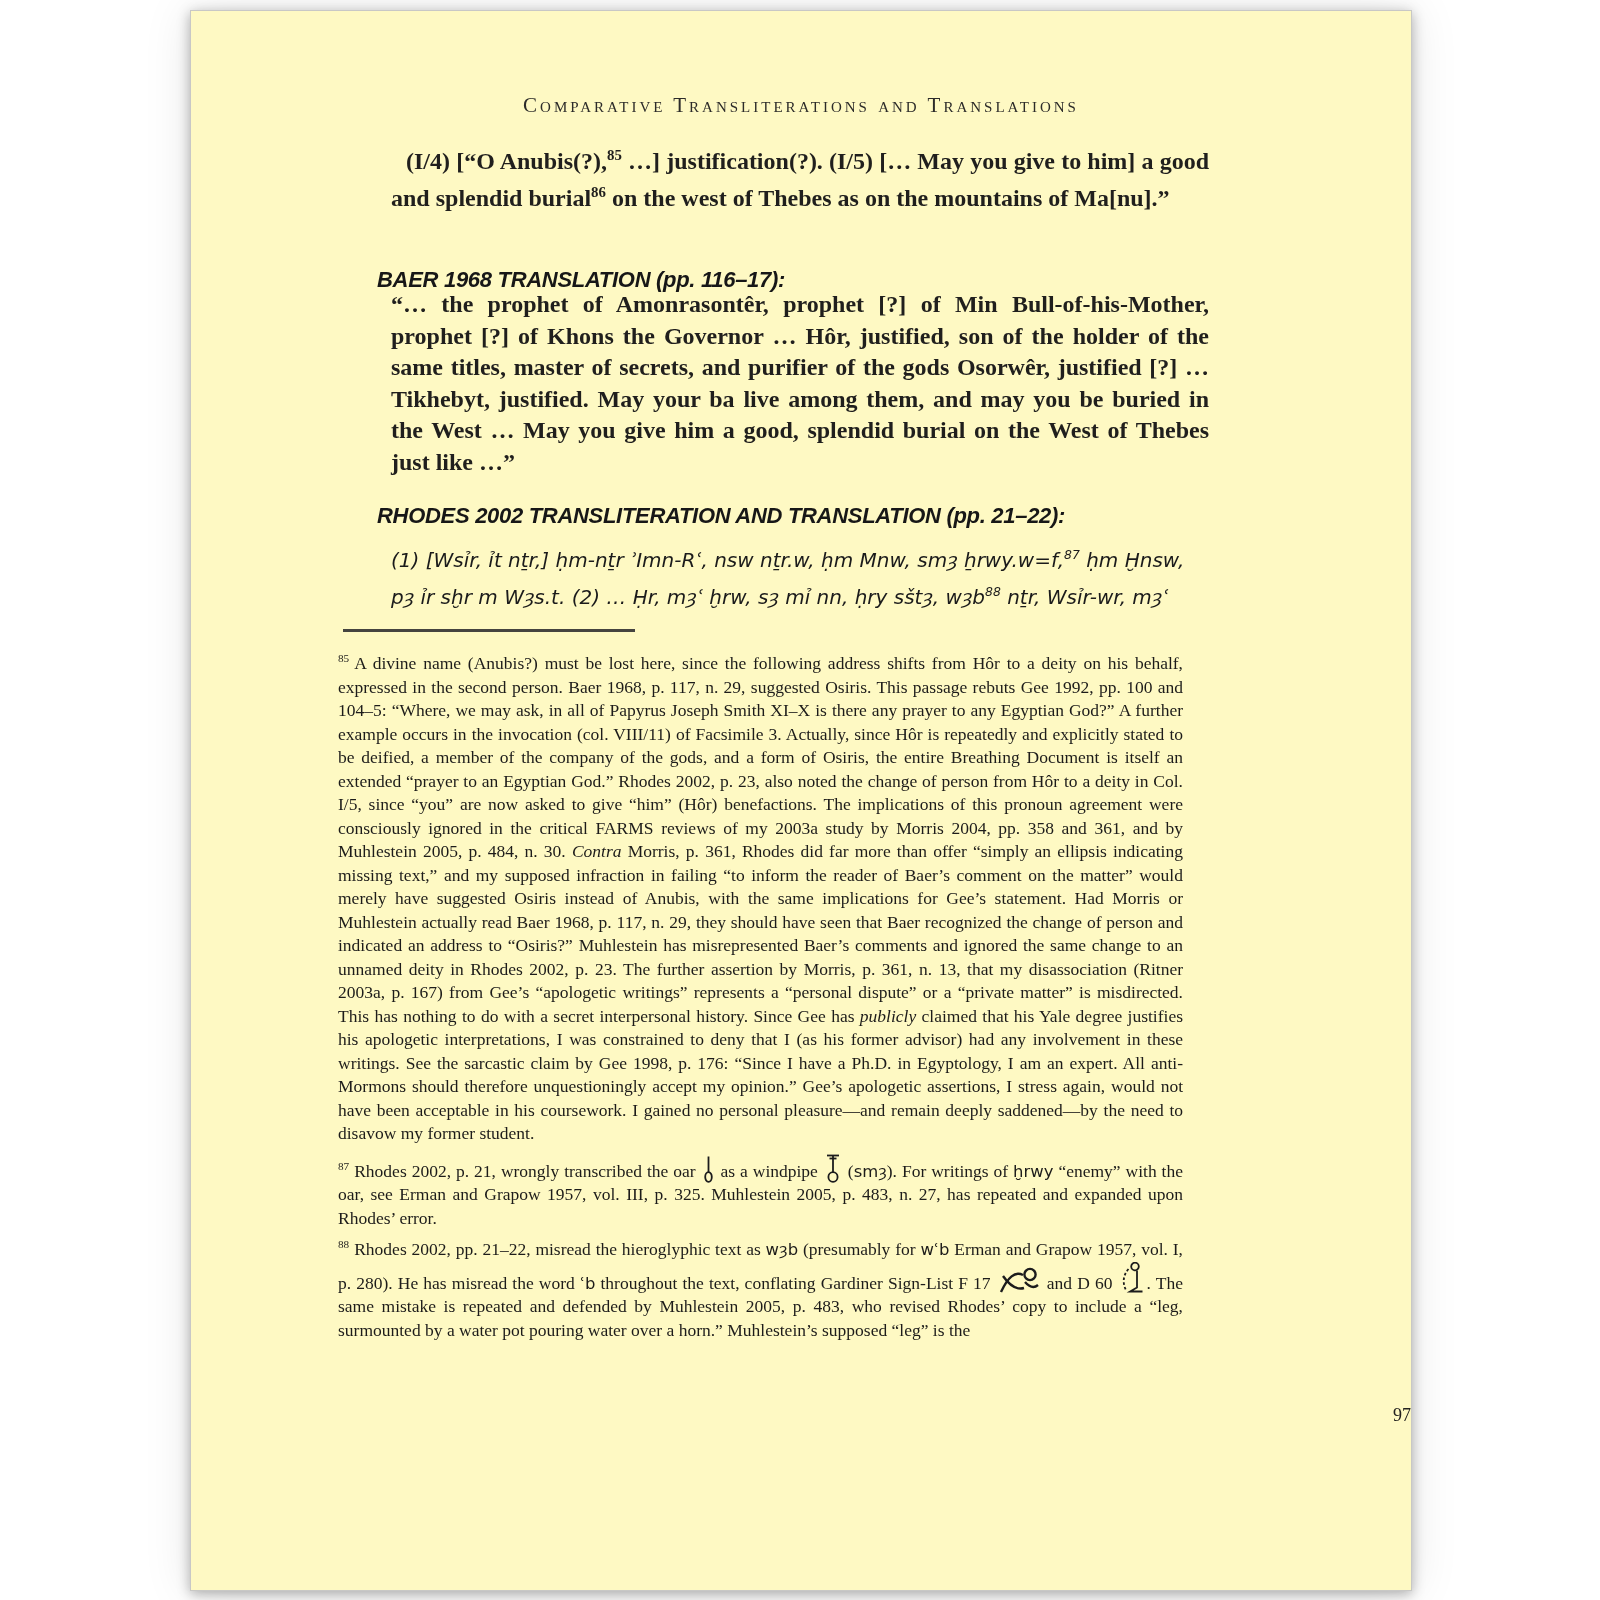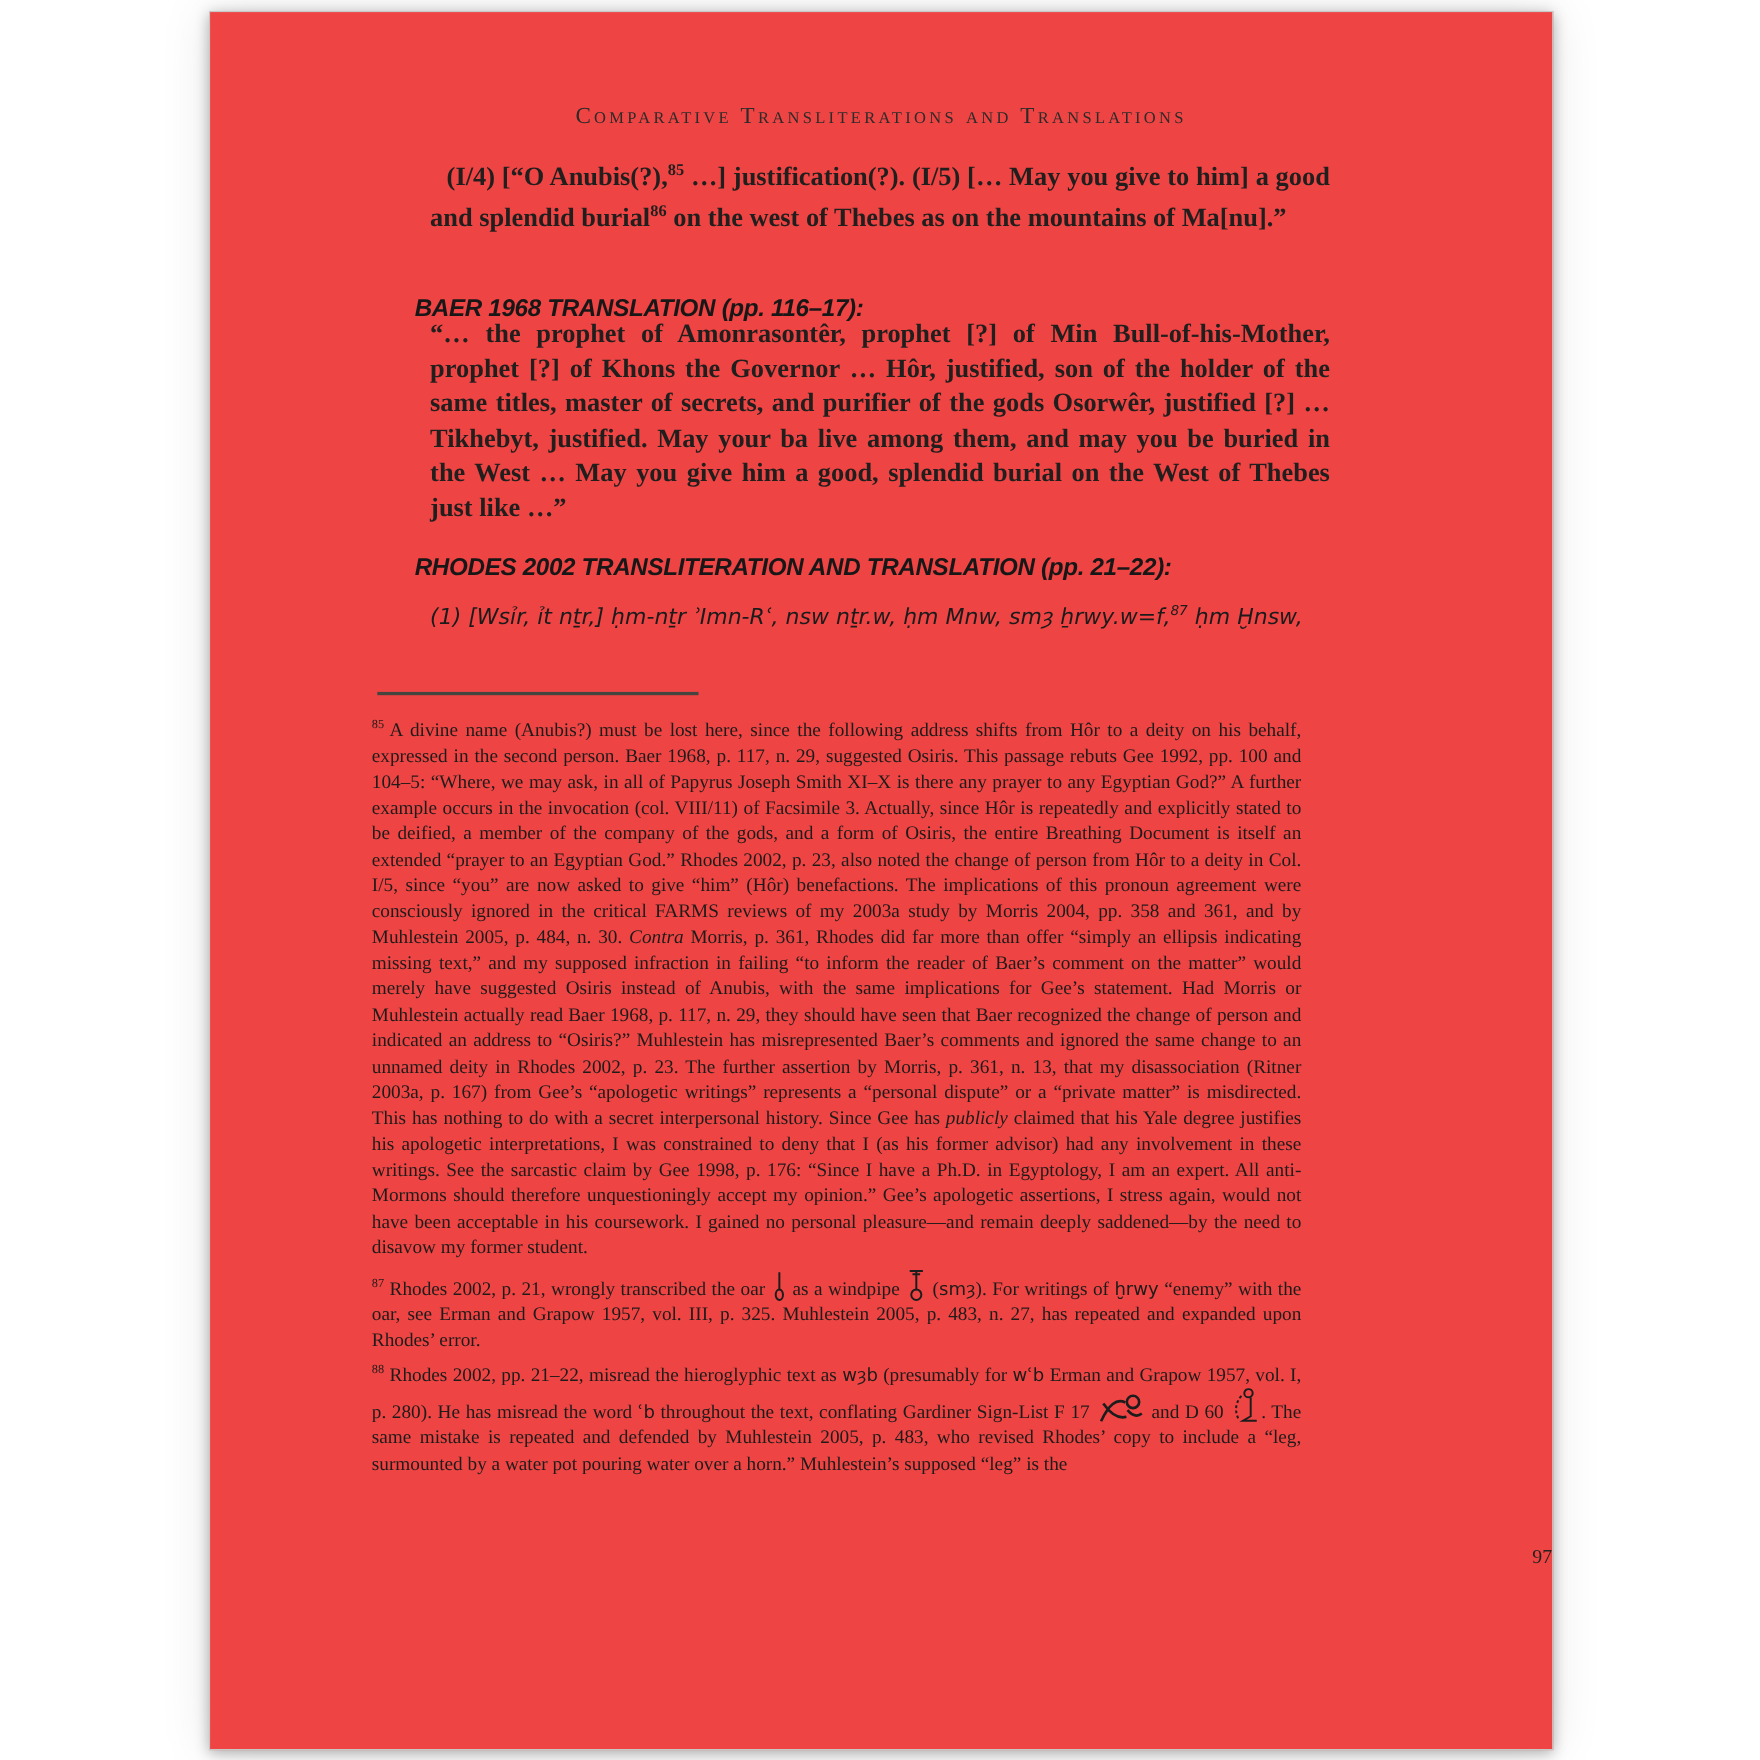--- a/index.html
+++ b/index.html
@@ -1,20 +1,20 @@
 <!DOCTYPE html>
 <html><head>
 <meta charset="utf-8">
 <style>
   html,body{margin:0;padding:0;background:#ffffff;width:1600px;height:1600px;overflow:hidden;}
   body{font-family:"Liberation Serif",serif;color:#1d1c1a;position:relative;}
 
   .page{
     position:absolute;left:190px;top:10px;width:1222px;height:1581px;
-    background:#ef4444;border:1px solid #c8c8c6;box-sizing:border-box;
+    background:#fef9c3;border:1px solid #c8c8c6;box-sizing:border-box;
     box-shadow:0 3px 12px rgba(0,0,0,.30), 0 0 45px rgba(0,0,0,.10);
   }
 
   .running-head{
     position:absolute;top:82px;left:0;width:100%;text-align:center;
     font-variant:small-caps;letter-spacing:3px;font-size:21px;color:#2c2b29;
   }
 
   .quote{
     position:absolute;left:200px;width:818px;text-align:justify;
@@ -71,20 +71,21 @@
   <div class="quote" id="intro-quote">(I/4) [“O Anubis(?),<sup class="sup">85</sup> …] justification(?). (I/5) [… May you give to him] a good and splendid burial<sup class="sup">86</sup> on the west of Thebes as on the mountains of Ma[nu].”</div>
 
   <div class="section-heading" id="baer-heading">BAER 1968 TRANSLATION (pp. 116–17):</div>
 
   <div class="quote" id="baer-quote">“… the prophet of Amonrasontêr, prophet [?] of Min Bull-of-his-Mother, prophet [?] of Khons the Governor … Hôr, justified, son of the holder of the same titles, master of secrets, and purifier of the gods Osorwêr, justified [?] … Tikhebyt, justified. May your ba live among them, and may you be buried in the West … May you give him a good, splendid burial on the West of Thebes just like …”</div>
 
   <div class="section-heading" id="rhodes-heading">RHODES 2002 TRANSLITERATION AND TRANSLATION (pp. 21–22):</div>
 
   <div class="translit">
     <div class="line">(1) [Wsỉr, ỉt nṯr,] ḥm-nṯr ʾImn-Rʿ, nsw nṯr.w, ḥm Mnw, smȝ ẖrwy.w=f,<sup class="sup">87</sup> ḥm Ḫnsw,</div>
+    <div class="line">pȝ ỉr sḫr m Wȝs.t. (2) … Ḥr, mȝʿ ḫrw, sȝ mỉ nn, ḥry sštȝ, wȝb<sup class="sup">88</sup> nṯr, Wsỉr-wr, mȝʿ</div>
   </div>
 
   <div class="fn-rule"></div>
 
   <div class="footnotes">
       <p class="footnote"><sup class="fn-num">85</sup>A divine name (Anubis?) must be lost here, since the following address shifts from Hôr to a deity on his behalf, expressed in the second person. Baer 1968, p. 117, n. 29, suggested Osiris. This passage rebuts Gee 1992, pp. 100 and 104–5: “Where, we may ask, in all of Papyrus Joseph Smith XI–X is there any prayer to any Egyptian God?” A further example occurs in the invocation (col. VIII/11) of Facsimile 3. Actually, since Hôr is repeatedly and explicitly stated to be deified, a member of the company of the gods, and a form of Osiris, the entire Breathing Document is itself an extended “prayer to an Egyptian God.” Rhodes 2002, p. 23, also noted the change of person from Hôr to a deity in Col. I/5, since “you” are now asked to give “him” (Hôr) benefactions. The implications of this pronoun agreement were consciously ignored in the critical FARMS reviews of my 2003a study by Morris 2004, pp. 358 and 361, and by Muhlestein 2005, p. 484, n. 30. <span class="i">Contra</span> Morris, p. 361, Rhodes did far more than offer “simply an ellipsis indicating missing text,” and my supposed infraction in failing “to inform the reader of Baer’s comment on the matter” would merely have suggested Osiris instead of Anubis, with the same implications for Gee’s statement. Had Morris or Muhlestein actually read Baer 1968, p. 117, n. 29, they should have seen that Baer recognized the change of person and indicated an address to “Osiris?” Muhlestein has misrepresented Baer’s comments and ignored the same change to an unnamed deity in Rhodes 2002, p. 23. The further assertion by Morris, p. 361, n. 13, that my disassociation (Ritner 2003a, p. 167) from Gee’s “apologetic writings” represents a “personal dispute” or a “private matter” is misdirected. This has nothing to do with a secret interpersonal history. Since Gee has <span class="i">publicly</span> claimed that his Yale degree justifies his apologetic interpretations, I was constrained to deny that I (as his former advisor) had any involvement in these writings. See the sarcastic claim by Gee 1998, p. 176: “Since I have a Ph.D. in Egyptology, I am an expert. All anti-Mormons should therefore unquestioningly accept my opinion.” Gee’s apologetic assertions, I stress again, would not have been acceptable in his coursework. I gained no personal pleasure—and remain deeply saddened—by the need to disavow my former student.</p>
       <p class="footnote"><sup class="fn-num">87</sup>Rhodes 2002, p. 21, wrongly transcribed the oar <span class="glyph g-oar"><svg width="11" height="27" viewBox="0 0 11 27">
             <g fill="none" stroke="#1c1c1c" stroke-width="1.8">
               <line x1="5.5" y1="0.5" x2="5.5" y2="17"></line>
               <ellipse cx="5.5" cy="21" rx="3.3" ry="4.8"></ellipse>

